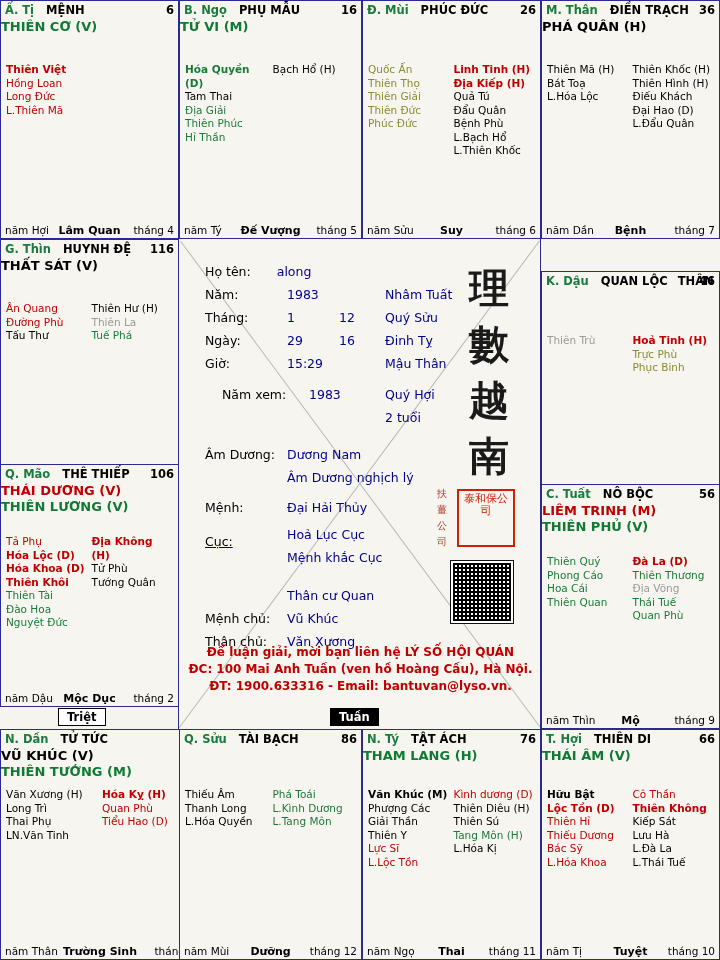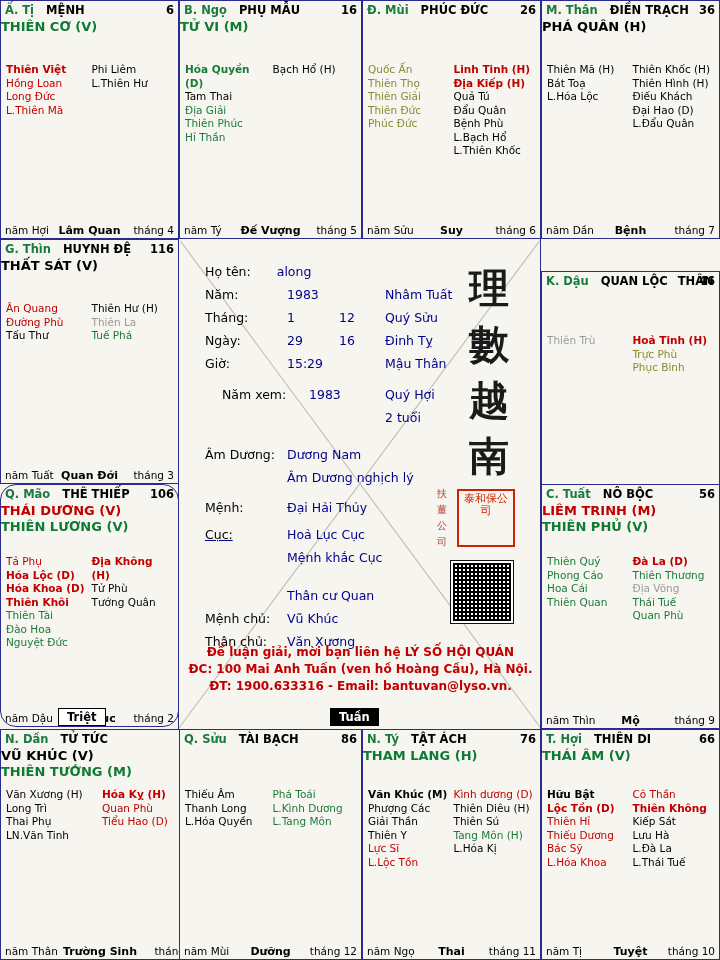--- a/index.html
+++ b/index.html
@@ -170,24 +170,20 @@
     <div class="stars-main">
       <div class="m-green">THIÊN CƠ (V)</div>
     </div>
     <div class="cols" style="top:62px;">
       <div class="col">
         <div class="s-red s-bold">Thiên Việt</div>
         <div class="s-red">Hồng Loan</div>
         <div class="s-red">Long Đức</div>
         <div class="s-red">L.Thiên Mã</div>
       </div>
-      <div class="col">
-        <div class="s-black">Phi Liêm</div>
-        <div class="s-black">L.Thiên Hư</div>
-      </div>
     </div>
     <div class="cell-foot">
       <span class="fl">năm Hợi</span>
       <span class="fr">tháng 4</span>
       <span class="fc">Lâm Quan</span>
     </div>
   </div>
 
   <div class="cell" style="left:179px;top:0;width:183px;height:239px;">
     <div class="cell-head">
@@ -323,21 +319,21 @@
         <div class="s-olive">Phục Binh</div>
       </div>
     </div>
     <div class="cell-foot">
       <span class="fl">năm Mão</span>
       <span class="fr">tháng 8</span>
       <span class="fc">Tử</span>
     </div>
   </div>
 
-  <div class="cell" style="left:0;top:484px;width:179px;height:243px;border-radius:16px;">
+  <div class="cell" style="left:0;top:464px;width:179px;height:243px;">
     <div class="cell-head">
       <span class="chi">Q. Mão</span>
       <span class="cung">THÊ THIẾP</span>
       <span class="num">106</span>
     </div>
     <div class="stars-main">
       <div class="m-red">THÁI DƯƠNG (V)</div>
       <div class="m-green">THIÊN LƯƠNG (V)</div>
     </div>
     <div class="cols" style="top:70px;">
@@ -563,21 +559,21 @@
       <span class="lbl">Âm Dương:</span>
     </div>
     <div class="info-row val" style="left:108px;top:208px;">Dương Nam</div>
     <div class="info-row val" style="left:108px;top:231px;">Âm Dương nghịch lý</div>
 
     <div class="info-row" style="left:26px;top:261px;">
       <span class="lbl">Mệnh:</span>
     </div>
     <div class="info-row val" style="left:108px;top:261px;">Đại Hải Thủy</div>
 
-    <div class="info-row" style="left:26px;top:288px;text-decoration:underline;">
+    <div class="info-row" style="left:26px;top:295px;text-decoration:underline;">
       <span class="lbl">Cục:</span>
     </div>
     <div class="info-row val" style="left:108px;top:288px;">Hoả Lục Cục</div>
     <div class="info-row val" style="left:108px;top:311px;">Mệnh khắc Cục</div>
     <div class="info-row val" style="left:108px;top:334px;margin-top:15px;">Thân cư Quan</div>
 
     <div class="info-row" style="left:26px;top:372px;">
       <span class="lbl">Mệnh chủ:</span>
     </div>
     <div class="info-row val" style="left:108px;top:372px;">Vũ Khúc</div>

